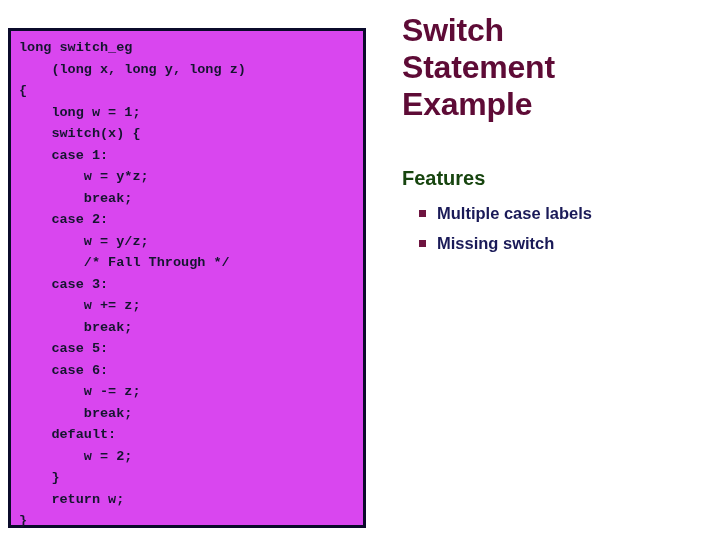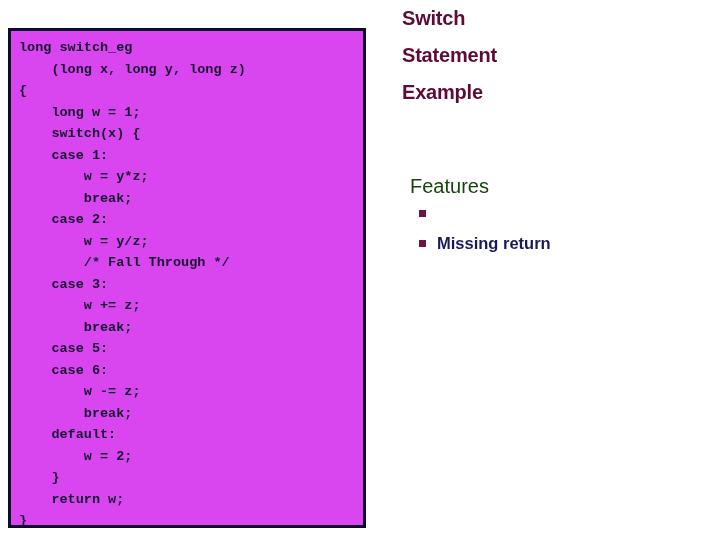--- a/index.html
+++ b/index.html
@@ -42,37 +42,37 @@
   #right-panel {
     position: absolute;
     left: 402px;
     top: 0;
     width: 312px;
     height: 540px;
   }
   #slide-title {
     position: absolute;
     left: 0;
-    top: 0;
+    top: 12px;
     width: 300px;
     margin: 0;
-    font-size: 20px;
+    font-size: 32px;
     line-height: 37px;
     font-weight: bold;
     color: #5E0B36;
     letter-spacing: -0.2px;
   }
   #features-heading {
     position: absolute;
     left: 0;
     top: 166px;
-    margin: 8px;
+    margin: 0;
     font-size: 20px;
     line-height: 24px;
-    font-weight: normal;
+    font-weight: bold;
     color: #17450F;
   }
   #features-list {
     position: absolute;
     left: 0;
     top: 198px;
     margin: 0;
     padding: 0;
     list-style: none;
   }
@@ -139,20 +139,21 @@
 
   <h1 id="slide-title" style="white-space: pre-line;">Switch
 Statement
 Example</h1>
 
   <h2 id="features-heading">Features</h2>
 
   <ul id="features-list">
     <li>
       <span class="bullet-square"></span>
+      <span>Multiple case labels</span>
     </li>
     <li>
       <span class="bullet-square"></span>
-      <span>Missing return</span>
+      <span>Missing switch</span>
     </li>
   </ul>
 
 </div>
 
 </body></html>

